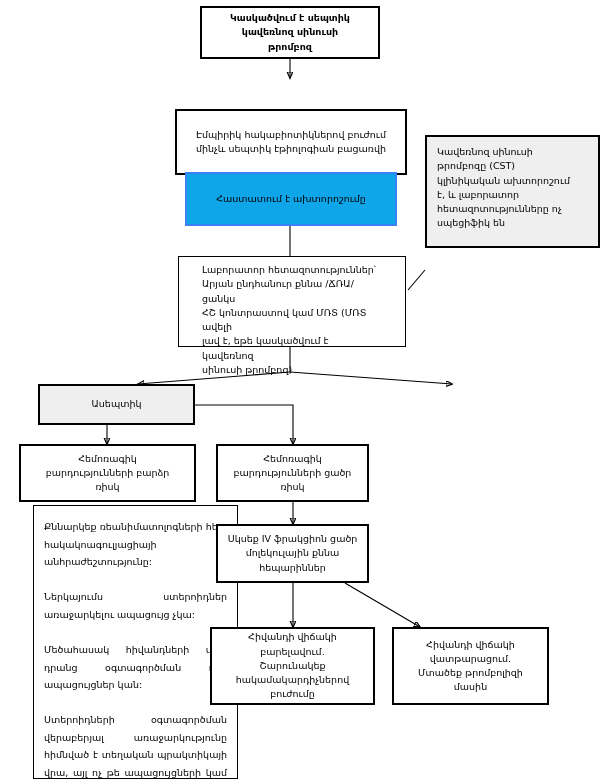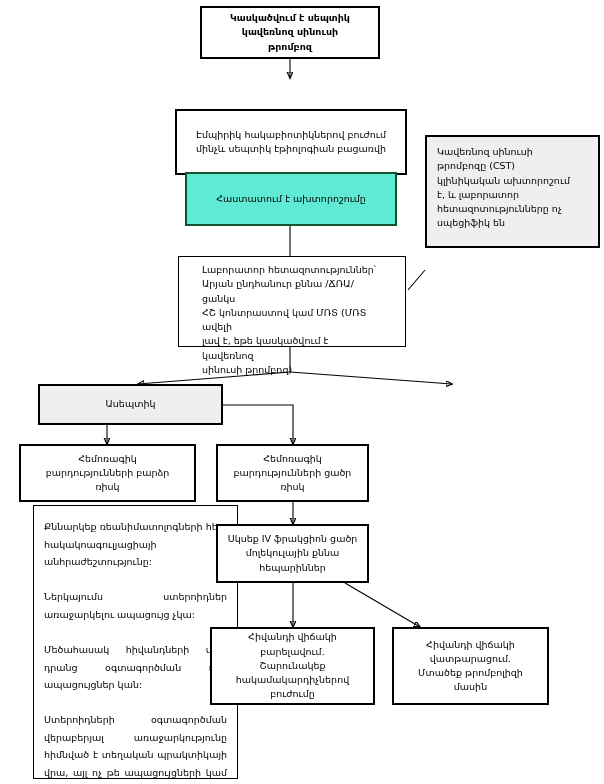--- a/index.html
+++ b/index.html
@@ -32,22 +32,22 @@
     padding: 4px 6px;
     white-space: pre-line;
   }
   .node.bold {
     font-weight: bold;
   }
   .node.grey {
     background: #efefef;
   }
   .node.blue-edge {
-    border: 2px solid #14532d;
-    background: #5eead4;
+    border: 2px solid #3b82f6;
+    background: #0ea5e9;
   }
   .node.left-align {
     text-align: left;
     justify-content: flex-start;
   }
   .node.just {
     text-align: justify;
     justify-content: flex-start;
     align-items: flex-start;
   }
@@ -121,21 +121,21 @@
 է, և լաբորատոր
 հետազոտությունները ոչ
 սպեցիֆիկ են</div>
 
   <div class="node thin left-align top-align" style="left:178px; top:256px; width:228px; height:91px; padding:6px 23px;">Լաբորատոր          հետազոտություններ՝
 Արյան ընդհանուր քննա /ՃՌԱ/ցանկս
 ՀՇ կոնտրաստով  կամ ՄՌՏ (ՄՌՏ ավելի
 լավ է, եթե կասկածվում է կավեռնոզ
 սինուսի թրոմբոզ)</div>
 
-  <div class="node grey" style="left:38px; top:384px; width:185px; height:41px;">Ասեպտիկ</div>
+  <div class="node grey" style="left:38px; top:384px; width:157px; height:41px;">Ասեպտիկ</div>
 
 
   <div class="node" style="left:19px; top:444px; width:177px; height:58px;">Հեմոռագիկ
 բարդությունների բարձր
 ռիսկ</div>
 
   <div class="node" style="left:216px; top:444px; width:153px; height:58px;">Հեմոռագիկ
 բարդությունների ցածր
 ռիսկ</div>
 

